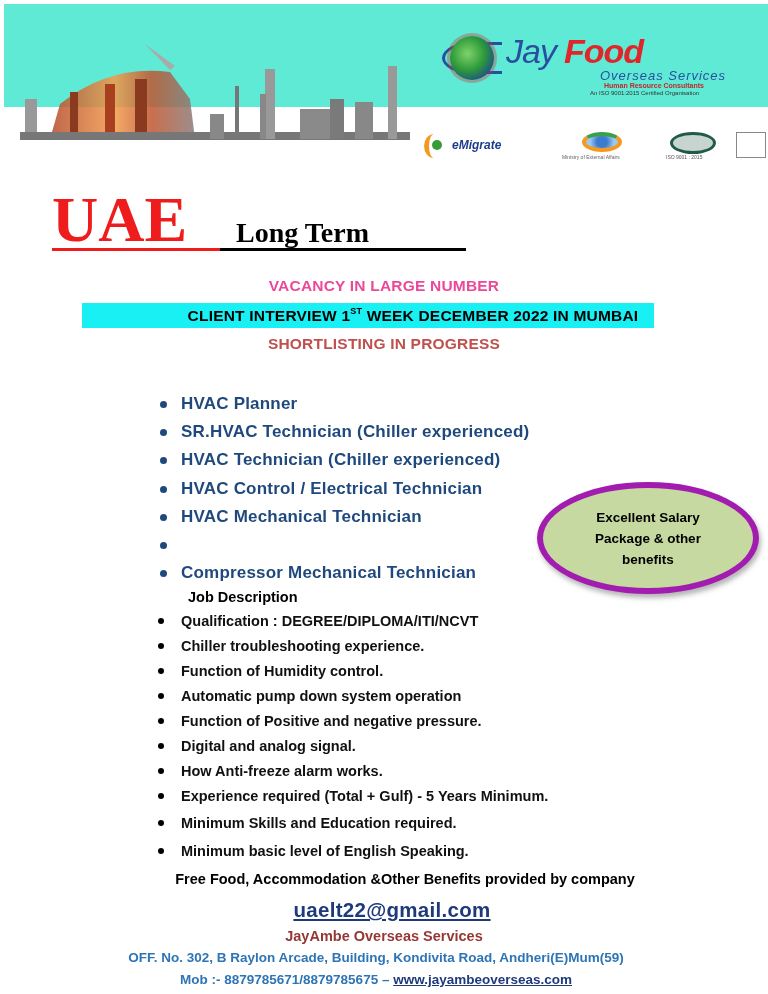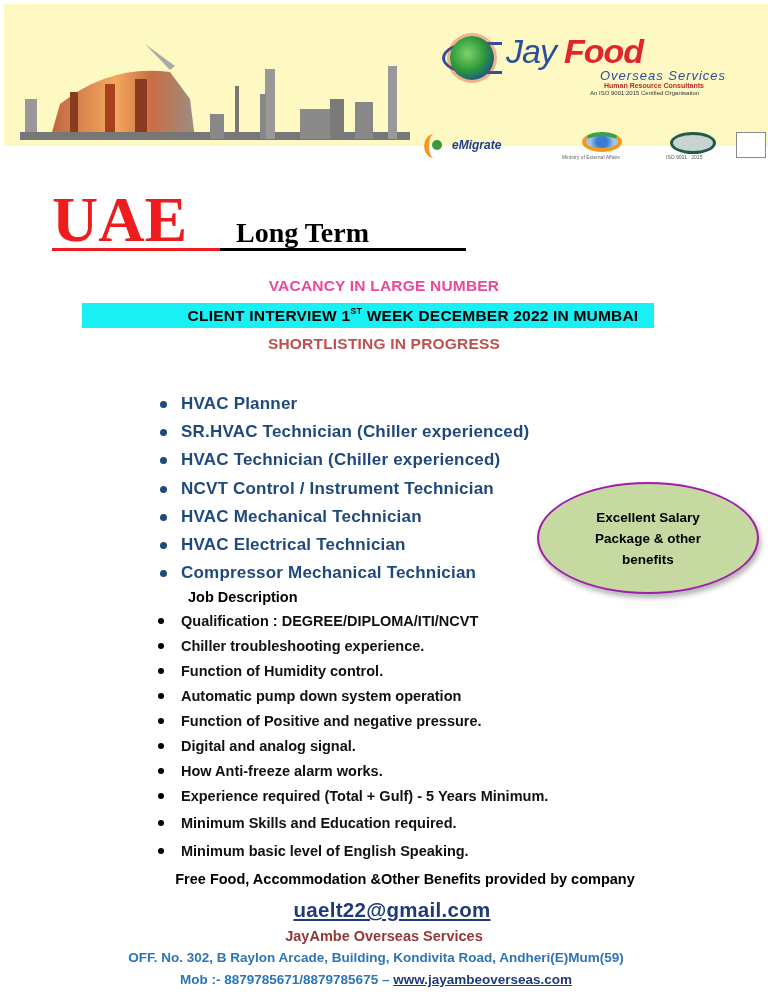--- a/index.html
+++ b/index.html
@@ -1,22 +1,22 @@
 <!DOCTYPE html>
 <html><head>
 <meta charset="utf-8">
 <style>
   * { box-sizing: border-box; margin: 0; padding: 0; }
   html, body { width: 768px; height: 994px; background: #ffffff; overflow: hidden; }
   body { position: relative; font-family: "Liberation Sans", sans-serif; color: #000; }
 
   
   .banner {
-    position: absolute; left: 4px; top: 4px; width: 764px; height: 142px;
-    background: #fef9c3;
+    position: absolute; left: 4px; top: 4px; width: 764px; height: 103px;
+    background: #5eead4;
   }
   .refinery { position: absolute; left: 16px; top: 40px; width: 390px; height: 100px; }
   .logo { position: absolute; left: 436px; top: 26px; width: 320px; height: 68px; }
   .logo .globe {
     position: absolute; left: 10px; top: 6px; width: 44px; height: 44px; border-radius: 50%;
     background: radial-gradient(circle at 40% 40%, #7fd36a 0%, #2e9a3a 45%, #1b4d8a 80%);
     box-shadow: 0 0 0 3px rgba(220,40,40,0.35);
   }
   .logo .swoosh {
     position: absolute; left: 2px; top: 12px; width: 60px; height: 32px;
@@ -99,21 +99,21 @@
 
   .desc { position: absolute; left: 158px; top: 611px; list-style: none; }
   .desc li {
     position: relative; padding-left: 23px; font-weight: bold; font-size: 14.5px; line-height: 20px; color: #111; white-space: nowrap;
   }
   .desc li .dot { position: absolute; left: 0; top: 7px; width: 6px; height: 6px; border-radius: 50%; background: #000; }
 
   
   .salary {
     position: absolute; left: 537px; top: 482px; width: 222px; height: 112px; border-radius: 50%;
-    background: #c6d9a0; border: 2px solid #a21caf;
+    background: #c6d9a0; border: 6px solid #a21caf;
     box-shadow: 2px 4px 5px rgba(120,120,120,0.55);
     display: flex; align-items: center; justify-content: center; text-align: center;
   }
   .salary span {
     display: block; width: 140px; font-weight: bold; font-size: 13.5px; line-height: 21px; color: #000;
   }
 
   
   .benefits {
     position: absolute; left: 0; width: 810px; top: 871px; text-align: center;
@@ -206,23 +206,23 @@
 
 <div class="vacancy">VACANCY IN LARGE NUMBER</div>
 <div class="interview-bar"></div>
 <div class="interview"><span>CLIENT INTERVIEW 1</span><sup>ST</sup><span> WEEK DECEMBER 2022 IN MUMBAI</span></div>
 <div class="shortlisting">SHORTLISTING IN PROGRESS</div>
 
 <ul class="positions">
   <li><span class="dot"></span><span>HVAC Planner</span></li>
   <li><span class="dot"></span><span>SR.HVAC Technician (Chiller experienced)</span></li>
   <li><span class="dot"></span><span>HVAC Technician (Chiller experienced)</span></li>
-  <li><span class="dot"></span><span>NCVT Control / Instrument Technician</span></li>
+  <li><span class="dot"></span><span>HVAC Control / Electrical Technician</span></li>
   <li><span class="dot"></span><span>HVAC Mechanical Technician</span></li>
-  <li><span class="dot"></span><span>HVAC Electrical Technician</span></li>
+  <li><span class="dot"></span></li>
   <li><span class="dot"></span><span>Compressor Mechanical Technician</span></li>
 </ul>
 
 <div class="salary">
   <span>Excellent Salary Package &amp; other benefits</span>
 </div>
 
 <div class="jobdesc-title">Job Description</div>
 <ul class="desc">
   <li style="height:25px"><span class="dot"></span><span>Qualification : DEGREE/DIPLOMA/ITI/NCVT</span></li>

